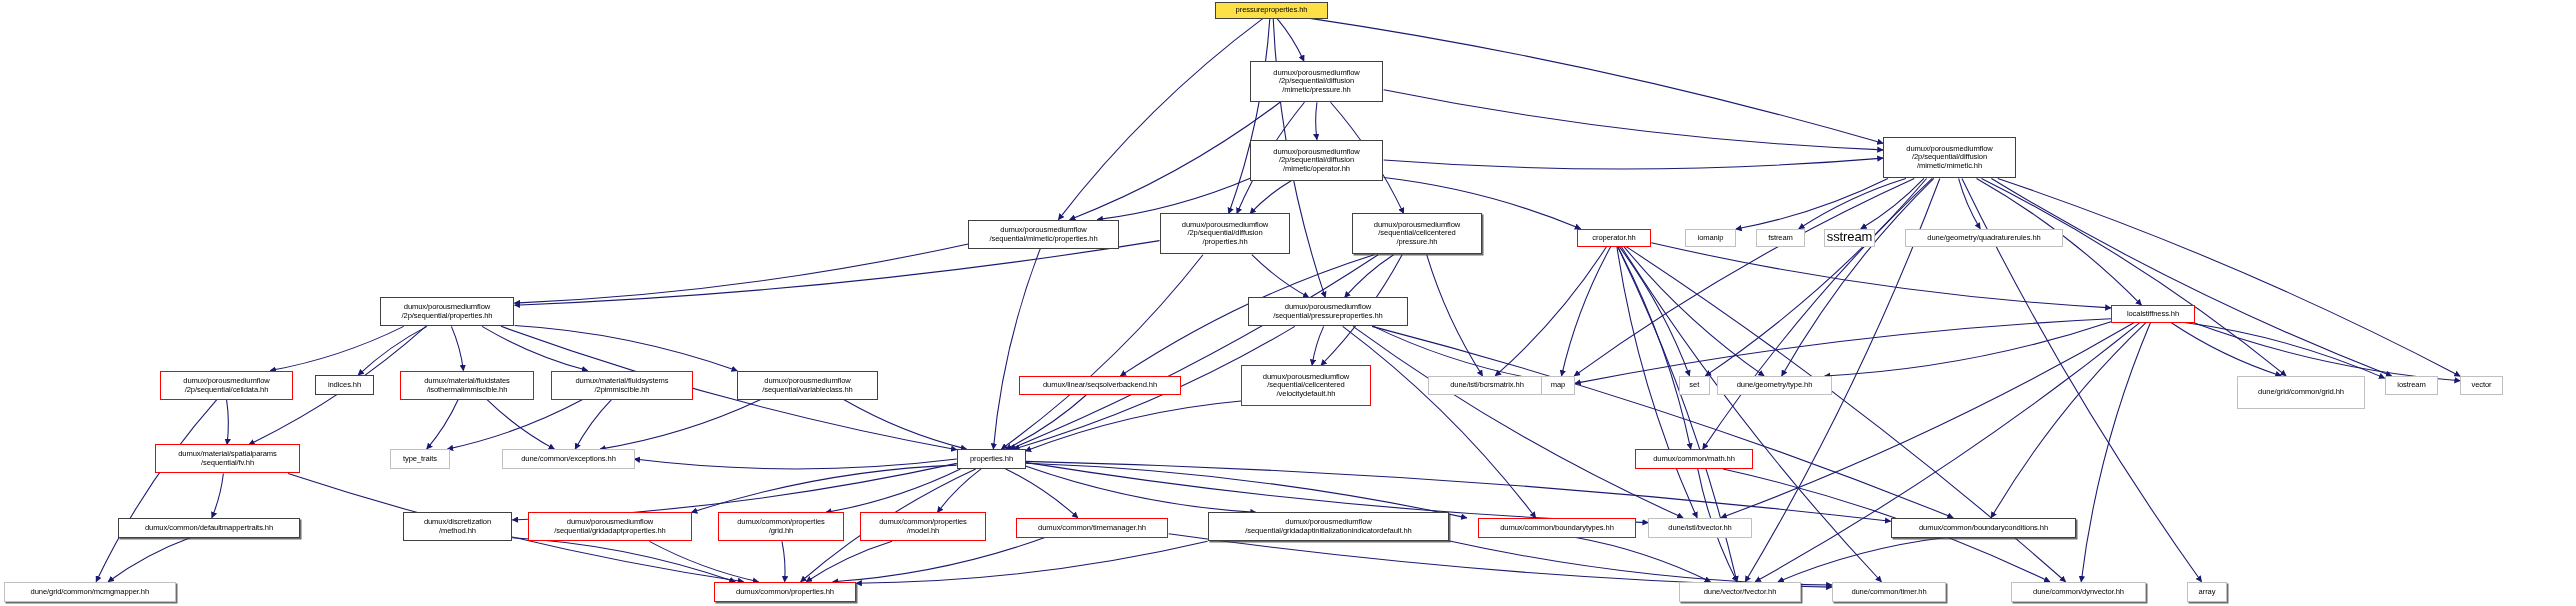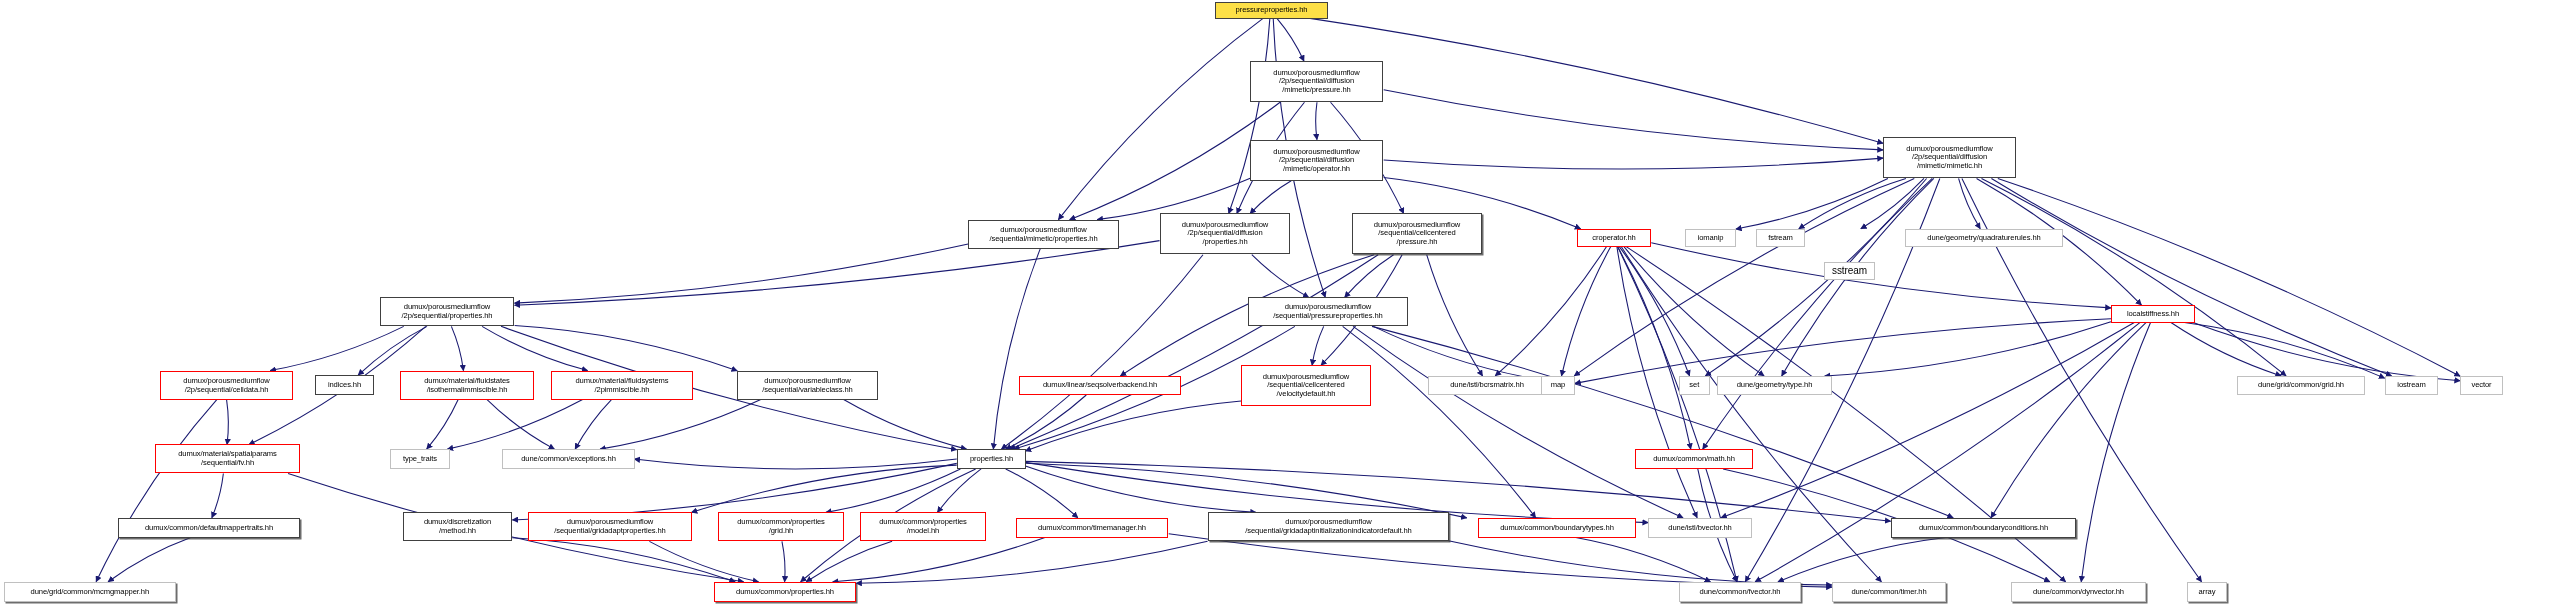--- a/index.html
+++ b/index.html
@@ -167,21 +167,21 @@
 /sequential/mimetic/properties.hh</div>
       <div class="node black" style="left: 1160px; top: 213px; width: 130px; height: 41px; font-size: 7.6px;">dumux/porousmediumflow
 /2p/sequential/diffusion
 /properties.hh</div>
       <div class="node black shadow" style="left: 1352px; top: 213px; width: 130px; height: 41px; font-size: 7.6px;">dumux/porousmediumflow
 /sequential/cellcentered
 /pressure.hh</div>
       <div class="node red" style="left: 1577px; top: 229px; width: 74px; height: 17.5px; font-size: 7.6px;">croperator.hh</div>
       <div class="node grey" style="left: 1685px; top: 229px; width: 51px; height: 17.5px; font-size: 7.6px;">iomanip</div>
       <div class="node grey" style="left: 1756px; top: 229px; width: 49px; height: 17.5px; font-size: 7.6px;">fstream</div>
-      <div class="node grey" style="left: 1824px; top: 229px; width: 51px; height: 17.5px; font-size: 10px; margin-top: 33px;">sstream</div>
+      <div class="node grey" style="left: 1824px; top: 229px; width: 51px; height: 17.5px; font-size: 13px;">sstream</div>
       <div class="node grey" style="left: 1905px; top: 229px; width: 158px; height: 17.5px; font-size: 7.6px;">dune/geometry/quadraturerules.hh</div>
       <div class="node black" style="left: 380px; top: 297px; width: 134px; height: 29px; font-size: 7.6px;">dumux/porousmediumflow
 /2p/sequential/properties.hh</div>
       <div class="node black" style="left: 1248px; top: 297px; width: 160px; height: 29px; font-size: 7.6px;">dumux/porousmediumflow
 /sequential/pressureproperties.hh</div>
       <div class="node red" style="left: 2111px; top: 305px; width: 84px; height: 17.5px; font-size: 7.6px;">localstiffness.hh</div>
       <div class="node red" style="left: 160px; top: 371px; width: 133px; height: 29px; font-size: 7.6px;">dumux/porousmediumflow
 /2p/sequential/celldata.hh</div>
       <div class="node black" style="left: 315px; top: 375px; width: 59px; height: 20px; font-size: 7.6px;">indices.hh</div>
       <div class="node red" style="left: 400px; top: 371px; width: 134px; height: 29px; font-size: 7.6px;">dumux/material/fluidstates
@@ -191,21 +191,21 @@
       <div class="node black" style="left: 737px; top: 371px; width: 141px; height: 29px; font-size: 7.6px;">dumux/porousmediumflow
 /sequential/variableclass.hh</div>
       <div class="node red" style="left: 1019px; top: 376px; width: 162px; height: 19px; font-size: 7.6px;">dumux/linear/seqsolverbackend.hh</div>
       <div class="node red" style="left: 1241px; top: 365px; width: 130px; height: 41px; font-size: 7.6px;">dumux/porousmediumflow
 /sequential/cellcentered
 /velocitydefault.hh</div>
       <div class="node grey" style="left: 1428px; top: 376px; width: 118px; height: 19px; font-size: 7.6px;">dune/istl/bcrsmatrix.hh</div>
       <div class="node grey" style="left: 1541px; top: 376px; width: 34px; height: 19px; font-size: 7.6px;">map</div>
       <div class="node grey" style="left: 1679px; top: 376px; width: 30.5px; height: 19px; font-size: 7.6px;">set</div>
       <div class="node grey" style="left: 1717px; top: 376px; width: 115px; height: 19px; font-size: 7.6px;">dune/geometry/type.hh</div>
-      <div class="node grey" style="left: 2237px; top: 376px; width: 128px; height: 19px; font-size: 7.6px;">dune/grid/common/grid.hh</div>
+      <div class="node grey" style="left: 2237px; top: 376px; width: 128px; height: 33px; font-size: 7.6px;">dune/grid/common/grid.hh</div>
       <div class="node grey" style="left: 2385px; top: 376px; width: 53px; height: 19px; font-size: 7.6px;">iostream</div>
       <div class="node grey" style="left: 2460px; top: 376px; width: 43px; height: 19px; font-size: 7.6px;">vector</div>
       <div class="node red" style="left: 155px; top: 444px; width: 145px; height: 29px; font-size: 7.6px;">dumux/material/spatialparams
 /sequential/fv.hh</div>
       <div class="node grey" style="left: 390px; top: 449px; width: 60px; height: 20px; font-size: 7.6px;">type_traits</div>
       <div class="node grey" style="left: 502px; top: 449px; width: 133px; height: 20px; font-size: 7.6px;">dune/common/exceptions.hh</div>
       <div class="node black" style="left: 957px; top: 449px; width: 69px; height: 20px; font-size: 7.6px;">properties.hh</div>
       <div class="node red" style="left: 1635px; top: 449px; width: 118px; height: 20px; font-size: 7.6px;">dumux/common/math.hh</div>
       <div class="node black shadow" style="left: 118px; top: 518px; width: 182px; height: 20px; font-size: 7.6px;">dumux/common/defaultmappertraits.hh</div>
       <div class="node black" style="left: 403px; top: 512px; width: 109px; height: 29px; font-size: 7.6px;">dumux/discretization
@@ -217,19 +217,19 @@
       <div class="node red" style="left: 860px; top: 512px; width: 126px; height: 29px; font-size: 7.6px;">dumux/common/properties
 /model.hh</div>
       <div class="node red" style="left: 1016px; top: 518px; width: 152px; height: 20px; font-size: 7.6px;">dumux/common/timemanager.hh</div>
       <div class="node black shadow" style="left: 1208px; top: 512px; width: 241px; height: 29px; font-size: 7.6px;">dumux/porousmediumflow
 /sequential/gridadaptinitializationindicatordefault.hh</div>
       <div class="node red" style="left: 1467px; top: 518px; width: 158px; height: 20px; font-size: 7.6px; margin-left: 11px;">dumux/common/boundarytypes.hh</div>
       <div class="node grey" style="left: 1648px; top: 518px; width: 104px; height: 20px; font-size: 7.6px;">dune/istl/bvector.hh</div>
       <div class="node black shadow" style="left: 1891px; top: 518px; width: 185px; height: 20px; font-size: 7.6px;">dumux/common/boundaryconditions.hh</div>
       <div class="node grey shadow" style="left: 3.8px; top: 582px; width: 172px; height: 20px; font-size: 7.6px; text-align: right;">dune/grid/common/mcmgmapper.hh</div>
       <div class="node red shadow" style="left: 714px; top: 582px; width: 142px; height: 20px; font-size: 7.6px;">dumux/common/properties.hh</div>
-      <div class="node grey shadow" style="left: 1679px; top: 582px; width: 122px; height: 20px; font-size: 7.6px;">dune/common/fvector.hh</div>
+      <div class="node grey shadow" style="left: 1679px; top: 582px; width: 122px; height: 20px; font-size: 7.6px;">dune/vector/fvector.hh</div>
       <div class="node grey shadow" style="left: 1832px; top: 582px; width: 114px; height: 20px; font-size: 7.6px;">dune/common/timer.hh</div>
       <div class="node grey shadow" style="left: 2011px; top: 582px; width: 135px; height: 20px; font-size: 7.6px;">dune/common/dynvector.hh</div>
       <div class="node grey shadow" style="left: 2187px; top: 582px; width: 40px; height: 20px; font-size: 7.6px;">array</div>
     </div>
 </div>
 
 
 </body></html>

